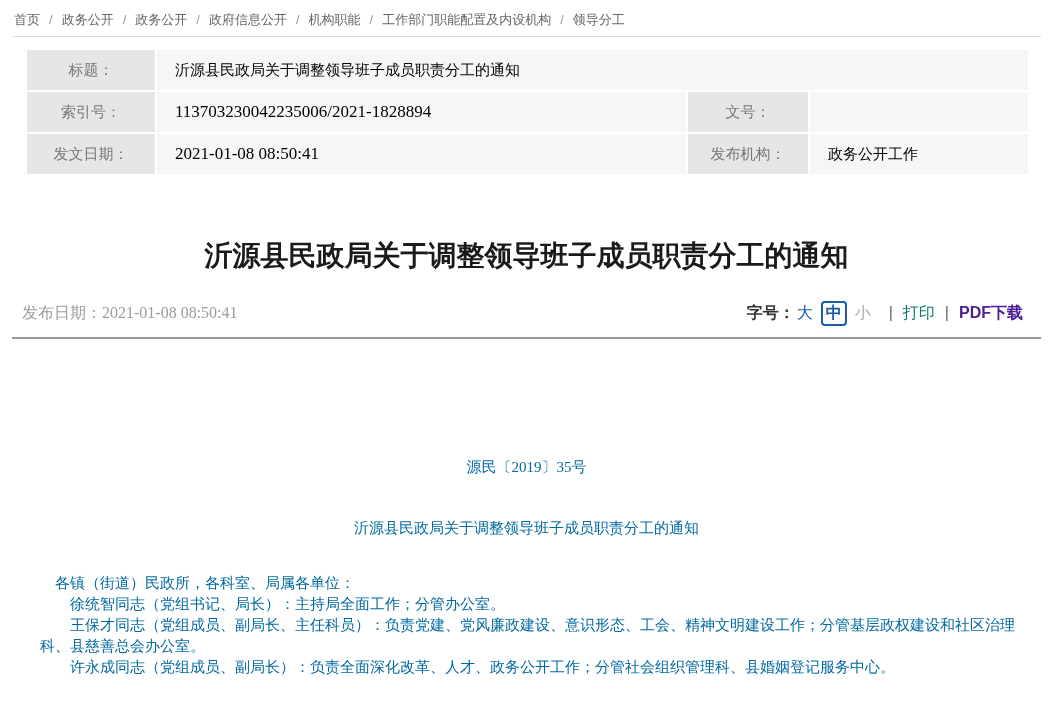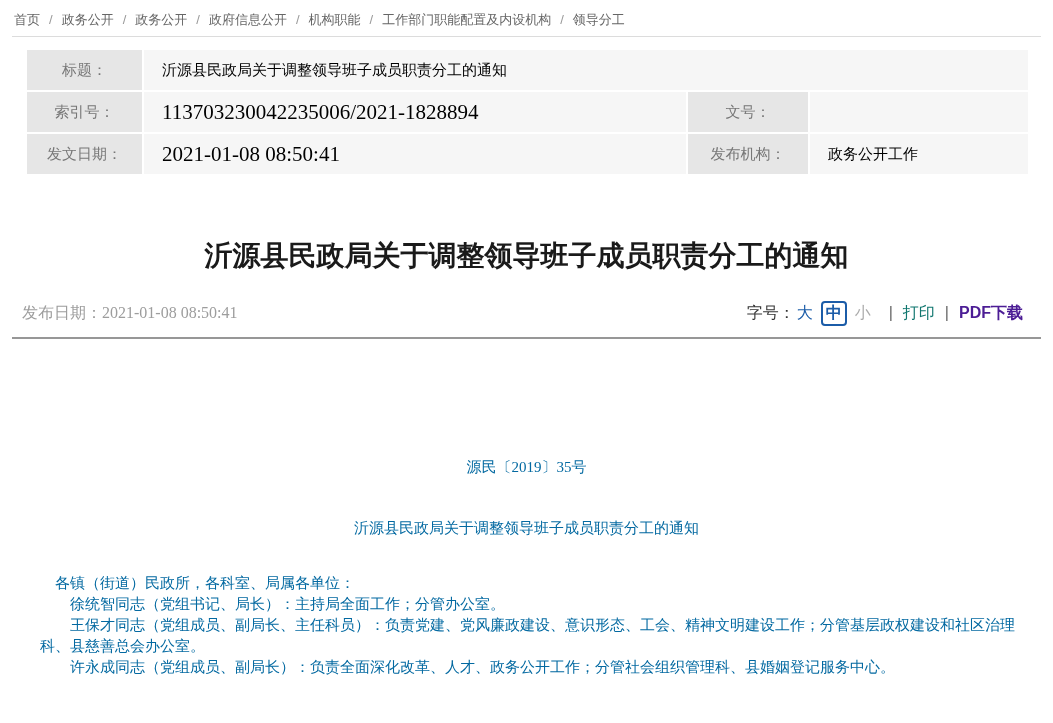--- a/index.html
+++ b/index.html
@@ -9,36 +9,36 @@
   
   .breadcrumb { padding: 11px 12px 0 14px; font-size: 13px; color: #666; height: 36px; }
   .bc-item { color: #666; text-decoration: none; cursor: pointer; }
   .bc-sep { color: #999; margin: 0 9px; }
   .divider-light { border: none; border-top: 1px solid #dcdcdc; margin: 0 12px; }
 
   
   .meta-wrap { margin: 11px 23px 0 25px; }
   table.meta { width: 100%; border-collapse: separate; border-spacing: 2px; background: #fff; }
   table.meta td { height: 40px; vertical-align: middle; font-size: 15px; }
-  td.m-label { background: #e6e6e6; color: #777; text-align: center; width: 115px; }
+  td.m-label { background: #e6e6e6; color: #777; text-align: center; width: 128px; }
   td.m-label2 { width: 120px; }
   td.m-value { background: #f6f6f6; color: #000; padding-left: 18px;
                font-family: "Liberation Serif", "DejaVu Serif", serif; font-size: 16px; }
-  td.m-value.num { font-size: 21px; font-family: Liberation Serif, serif; }
+  td.m-value.num { font-size: 17px; font-family: Liberation Serif, serif; }
   td.m-value2 { width: 218px; }
 
   
   .article-title { margin-top: 60px; text-align: center; font-size: 28px; font-weight: bold;
                    color: #1a1a1a; line-height: 40px; }
 
   .toolbar-row { margin-top: 22px; padding: 0 30px 0 22px; display: flex;
                  justify-content: space-between; align-items: center; height: 30px; }
   .pub-date { color: #9d9d9d; font-size: 16px; font-family: Liberation Serif, serif; }
   .controls { display: flex; align-items: center; font-size: 16px; }
-  .fs-label { color: #333; font-weight: normal; }
+  .fs-label { color: #333; font-weight: bold; }
   .fs-large { color: #1b5ca8; margin: 0 4px 0 2px; cursor: pointer; text-decoration: none; }
   .fs-medium { color: #1b5ca8; font-weight: bold; border: 2px solid #1b5ca8; border-radius: 4px;
                padding: 0 3px; margin: 0 4px; cursor: pointer; text-decoration: none; }
   .fs-small { color: #aaa; margin: 0 8px 0 4px; cursor: pointer; text-decoration: none; }
   .ctl-sep { color: #666; margin: 0 10px; }
   .print-link { color: #0f766e; cursor: pointer; text-decoration: none; }
   .pdf-link { color: #4c1d95; font-weight: bold; cursor: pointer; text-decoration: none; }
 
   .divider-dark { border: none; border-top: 2px solid #979797; margin: 9px 12px 0 12px; }
 

